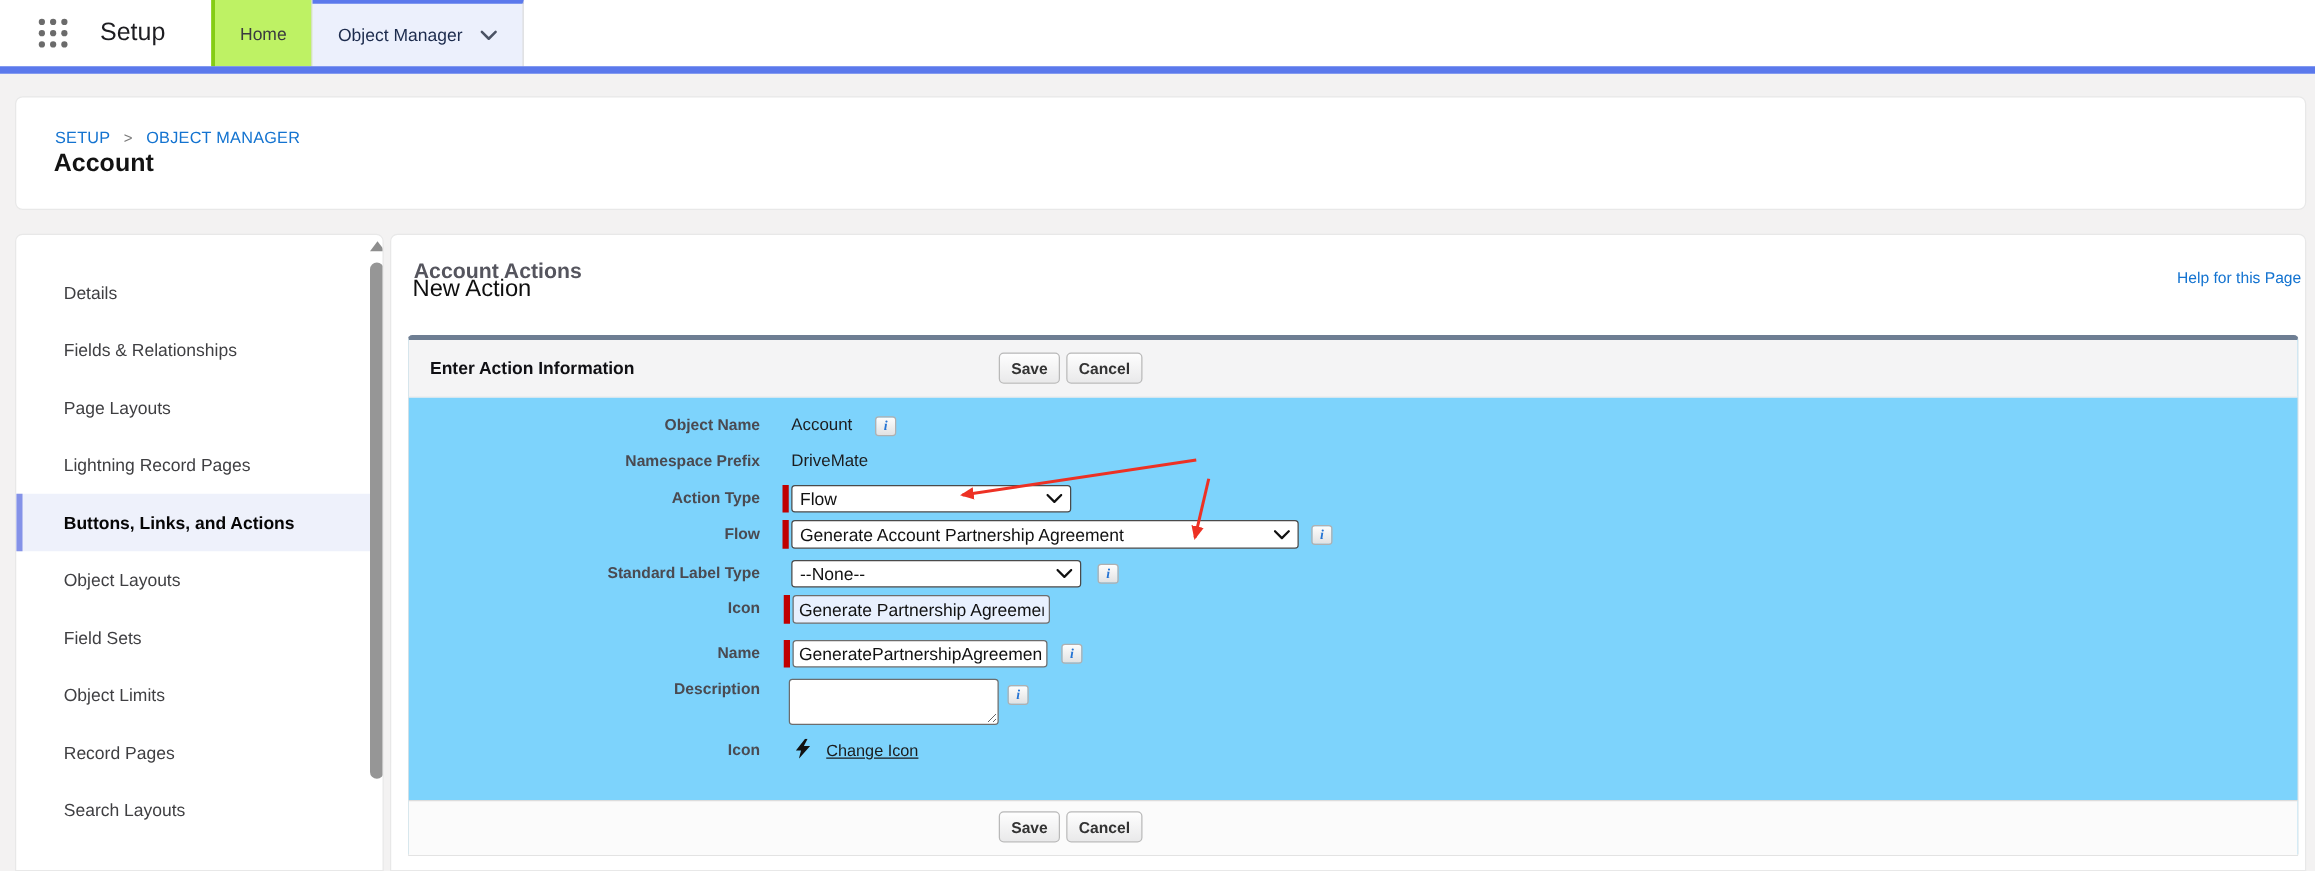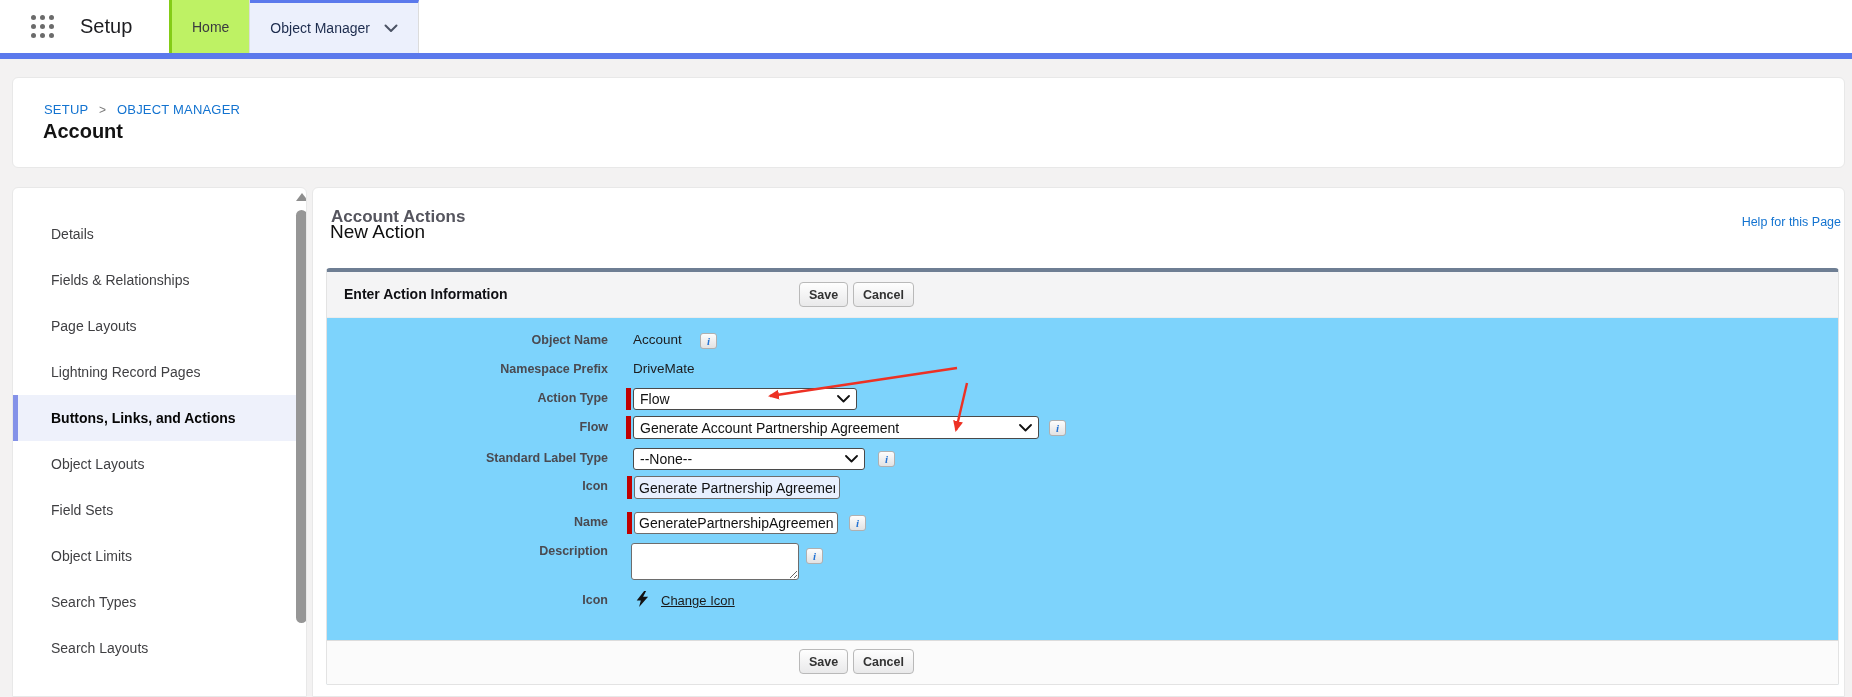--- a/index.html
+++ b/index.html
@@ -153,21 +153,21 @@
       <div class="side-item">
           <span>Object Layouts</span>
         </div>
       <div class="side-item">
           <span>Field Sets</span>
         </div>
       <div class="side-item">
           <span>Object Limits</span>
         </div>
       <div class="side-item">
-          <span>Search Types</span>
+          <span>Record Pages</span>
         </div>
       <div class="side-item">
           <span>Search Layouts</span>
         </div>
     </div>
     <div class="side-scroll">
       <div class="scroll-up"></div>
       <div class="scroll-thumb"></div>
     </div>
   </div>

